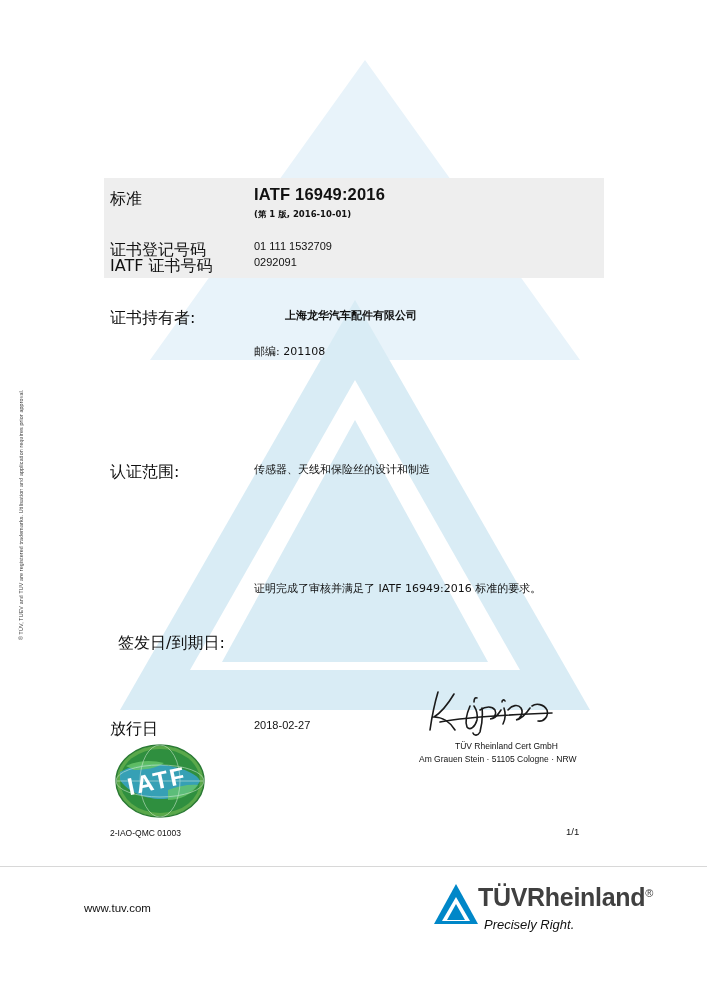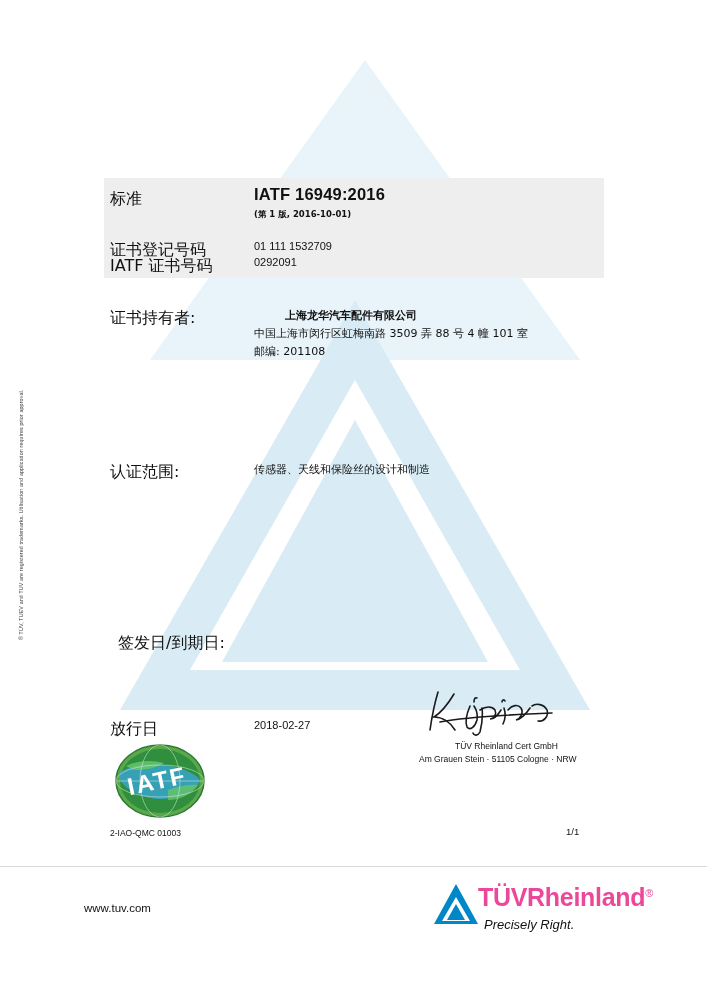--- a/index.html
+++ b/index.html
@@ -187,21 +187,21 @@
     top: 880px;
     width: 230px;
     height: 60px;
   }
   .tuv-word {
     position: absolute;
     left: 478px;
     top: 883px;
     font-size: 25px;
     font-weight: bold;
-    color: #ec4899;
+    color: #404040;
     letter-spacing: -0.3px;
     font-family: "Liberation Sans", sans-serif;
   }
   .tuv-word .reg { font-size: 11px; vertical-align: super; font-weight: normal;}
   .tuv-tag {
     position: absolute;
     left: 484px;
     top: 917px;
     font-size: 13px;
     font-style: italic;
@@ -234,26 +234,26 @@
   <div class="val std-edition cjk">(第 1 版, 2016-10-01)</div>
 
   <div class="lbl reg-label cjk">证书登记号码</div>
   <div class="val reg-value">01 111 1532709</div>
 
   <div class="lbl iatf-label cjk">IATF 证书号码</div>
   <div class="val iatf-value">0292091</div>
 
   <div class="lbl holder-label cjk">证书持有者:</div>
   <div class="val holder-name cjk">上海龙华汽车配件有限公司</div>
-  <div class="val holder-addr cjk">中国上海市闵行区虹梅南路 3509 弄 88 号 4 幢 101 室</div>
   <div class="val holder-post cjk">邮编: 201108</div>
 
   <div class="lbl scope-label cjk">认证范围:</div>
   <div class="val scope-value cjk">传感器、天线和保险丝的设计和制造</div>
 
+  <div class="val statement cjk">证明完成了审核并满足了 IATF 16949:2016 标准的要求。</div>
 
   <div class="lbl issue-label cjk">签发日/到期日:</div>
 
   <div class="lbl release-label cjk">放行日</div>
   <div class="val release-value">2018-02-27</div>
 
   <svg class="signature" viewBox="0 0 140 50" xmlns="http://www.w3.org/2000/svg">
     <g fill="none" stroke="#1a1a1a" stroke-width="1.6" stroke-linecap="round">
       <path d="M10,44 C12,30 15,16 18,6"></path>
       <path d="M34,8 C28,18 22,26 14,31 C22,31 30,36 35,44"></path>

